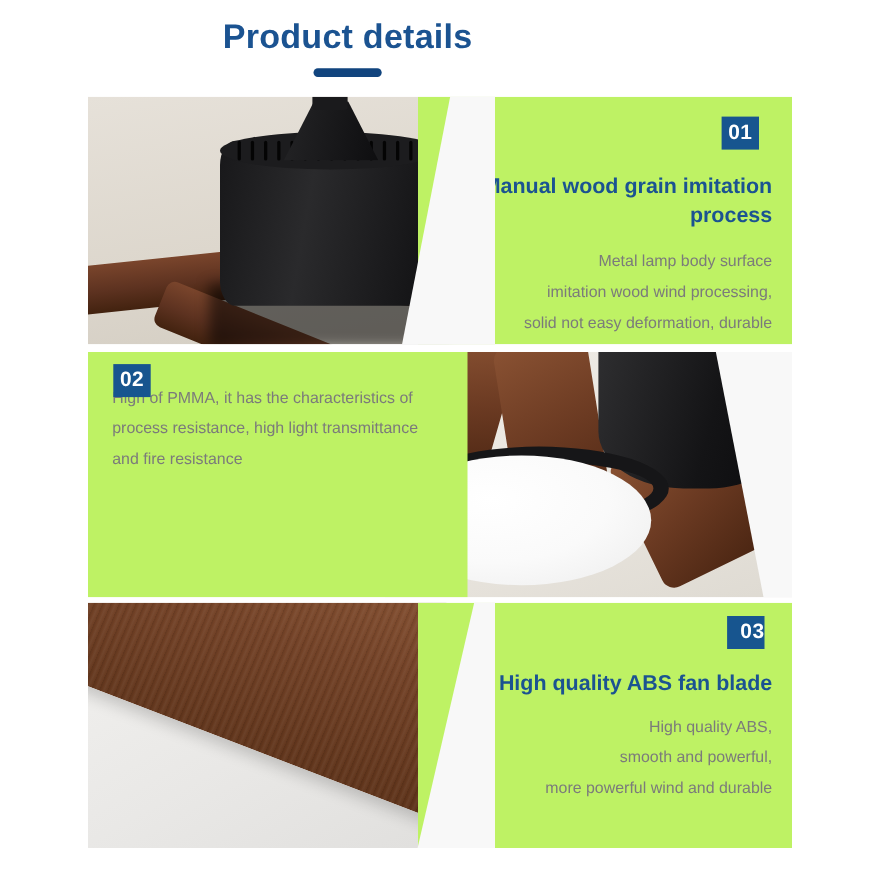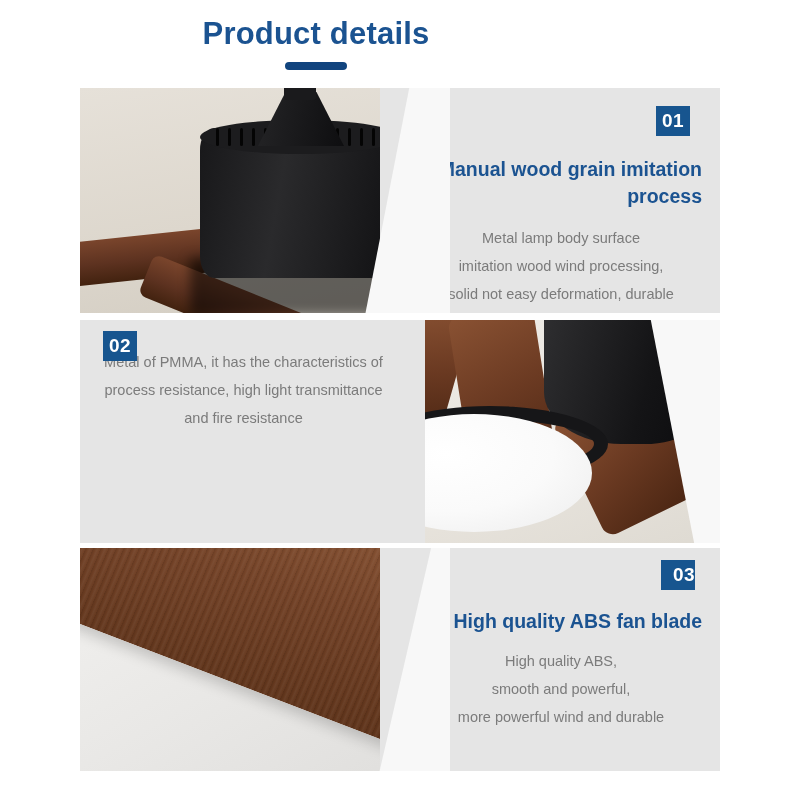--- a/index.html
+++ b/index.html
@@ -65,21 +65,21 @@
 
   
   .img-half { overflow: hidden; }
 
   .p1-img { left: 0;   width: 370px; }
   .p2-img { right: 0;  width: 370px; }
   .p3-img { left: 0;   width: 370px; }
 
   
   .text-half {
-    background: #e5e5e5;
+    background: #bef264;
     box-sizing: border-box;
   }
   .p1-text { right: 0; width: 340px; padding: 16px 18px 0 40px; text-align: right; }
   .p2-text { left: 0;  width: 345px; padding: 8px 40px 0 22px; text-align: left; }
   .p3-text { right: 0; width: 340px; padding: 12px 18px 0 40px; text-align: right; }
 
   
   .wedge {
     position: absolute;
     top: -4px;
@@ -138,21 +138,21 @@
 
   .panel-body {
     color: #7b7b7b;
     font-size: 14.5px;
     line-height: 28px;
     margin: 14px 0 0 0;
   }
   .p2-text .panel-body { margin-top: 20px; }
   .p3-text .panel-body { margin-top: 12px; }
 
-  .panel-body span { display: block; text-align: center; }
+  .panel-body span { display: block; }
 
   
   .photo {
     position: absolute;
     inset: 0;
     overflow: hidden;
   }
 
   
   .p1-scene { background: linear-gradient(170deg,#e6e1d9 0%, #ddd7cd 55%, #d2ccc1 100%); }
@@ -344,21 +344,21 @@
         <div class="p2-body"></div>
         <div class="p2-ring"></div>
         <div class="p2-shade"></div>
       </div>
       <div class="wedge wedge-p2"></div>
     </div>
 
     <div class="panel-half text-half p2-text">
       <div class="badge badge-2">02</div>
       <div class="panel-body">
-        <span>Metal of PMMA, it has the characteristics of</span>
+        <span>High of PMMA, it has the characteristics of</span>
         <span>process resistance, high light transmittance</span>
         <span>and fire resistance</span>
       </div>
     </div>
   </div>
 
   <div class="panel" id="panel-3">
 
     <div class="panel-half img-half p3-img">
       <div class="photo p3-scene">

